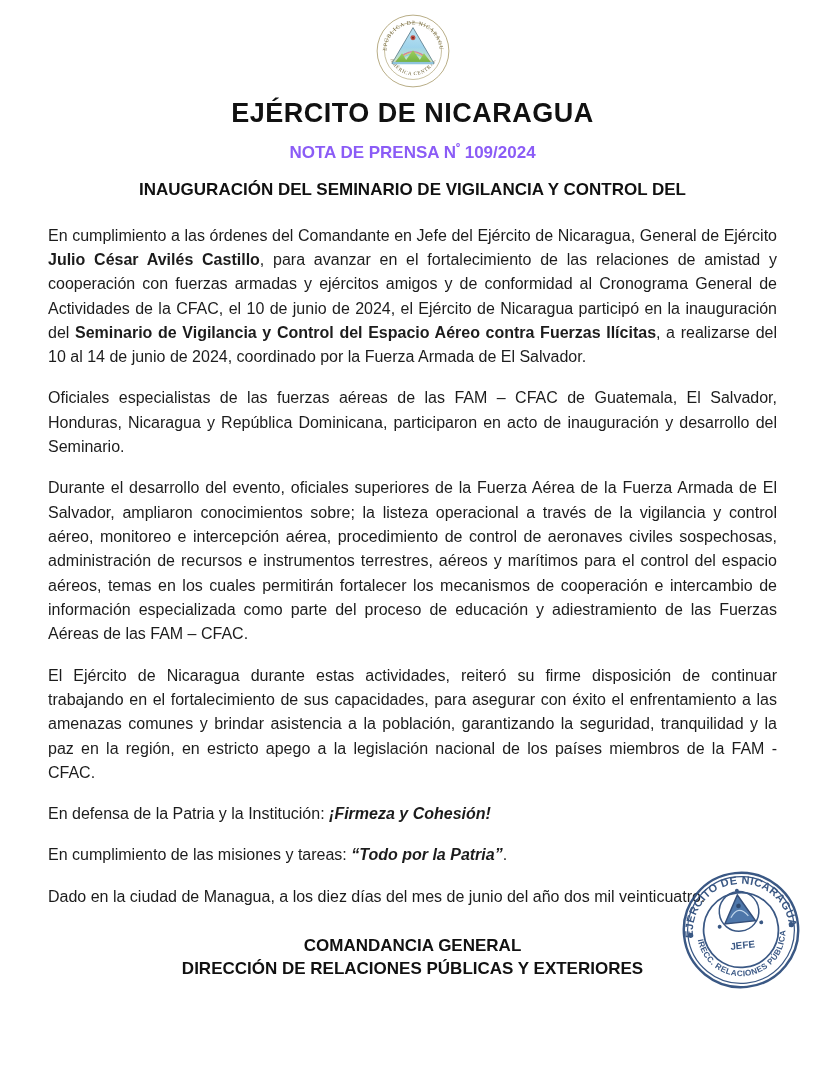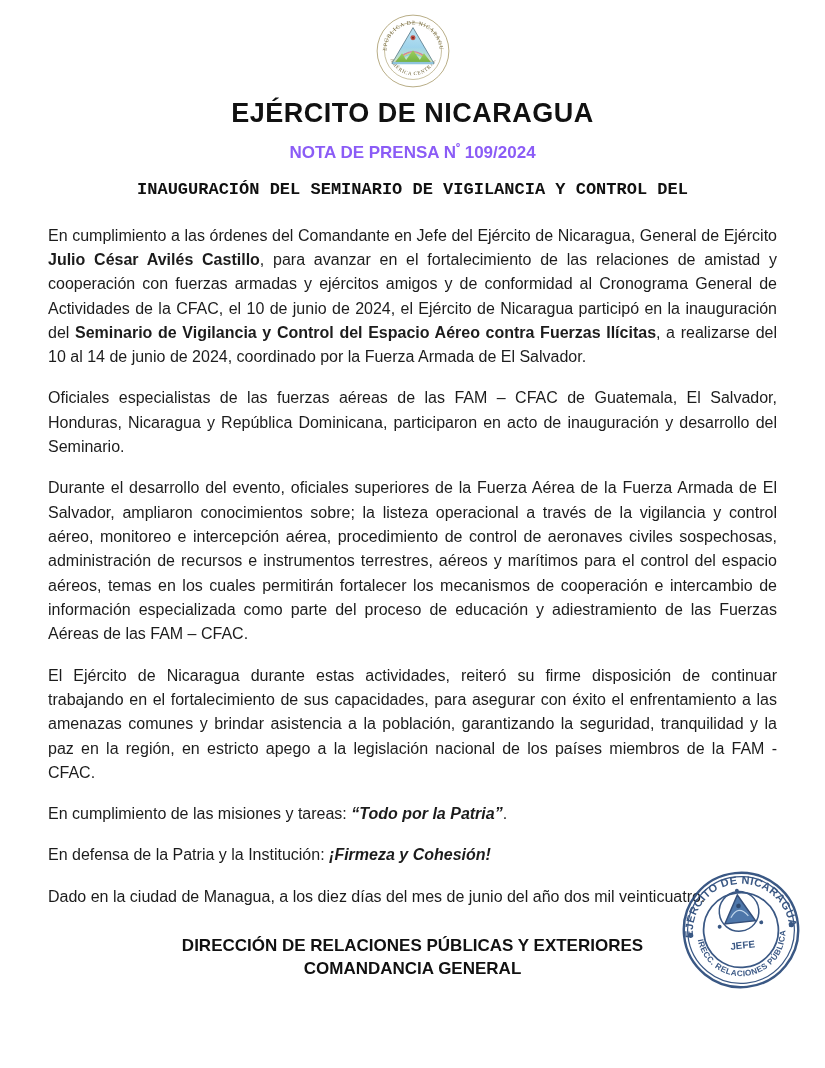--- a/index.html
+++ b/index.html
@@ -36,21 +36,20 @@
     color: #8b5cf6;
   }
   .nota sup { font-size: 11px; vertical-align: super; }
   .subject {
     text-align: center;
     font-size: 17px;
     font-weight: bold;
     line-height: 1.35;
     margin: 16px 34px 0 34px;
     color: #111;
-    font-family: Liberation Mono, monospace;
   }
 
   
   .body { margin-top: 22px; }
   .para {
     text-align: justify;
     font-size: 16px;
     line-height: 1.52;
     margin: 0 0 17px 0;
     color: #1c1c1c;
@@ -135,30 +134,30 @@
   <div class="body">
 
     <p class="para"><span>En cumplimiento a las órdenes del Comandante en Jefe del Ejército de Nicaragua, General de Ejército </span><b>Julio César Avilés Castillo</b><span>, para avanzar en el fortalecimiento de las relaciones de amistad y cooperación con fuerzas armadas y ejércitos amigos y de conformidad al Cronograma General de Actividades de la CFAC, el 10 de junio de 2024, el Ejército de Nicaragua participó en la inauguración del </span><b>Seminario de Vigilancia y Control del Espacio Aéreo contra Fuerzas Ilícitas</b><span>, a realizarse del 10 al 14 de junio de 2024, coordinado por la Fuerza Armada de El Salvador.</span></p>
 
     <p class="para">Oficiales especialistas de las fuerzas aéreas de las FAM – CFAC de Guatemala, El Salvador, Honduras, Nicaragua y República Dominicana, participaron en acto de inauguración y desarrollo del Seminario.</p>
 
     <p class="para">Durante el desarrollo del evento, oficiales superiores de la Fuerza Aérea de la Fuerza Armada de El Salvador, ampliaron conocimientos sobre; la listeza operacional a través de la vigilancia y control aéreo, monitoreo e intercepción aérea, procedimiento de control de aeronaves civiles sospechosas, administración de recursos e instrumentos terrestres, aéreos y marítimos para el control del espacio aéreos, temas en los cuales permitirán fortalecer los mecanismos de cooperación e intercambio de información especializada como parte del proceso de educación y adiestramiento de las Fuerzas Aéreas de las FAM – CFAC.</p>
 
     <p class="para">El Ejército de Nicaragua durante estas actividades, reiteró su firme disposición de continuar trabajando en el fortalecimiento de sus capacidades, para asegurar con éxito el enfrentamiento a las amenazas comunes y brindar asistencia a la población, garantizando la seguridad, tranquilidad y la paz en la región, en estricto apego a la legislación nacional de los países miembros de la FAM - CFAC.</p>
 
+    <p class="para left"><span>En defensa de la Patria y la Institución: </span><span class="slogan">¡Firmeza y Cohesión!</span></p>
+
     <p class="para left"><span>En cumplimiento de las misiones y tareas: </span><span class="slogan">“Todo por la Patria”</span><span>.</span></p>
-
-    <p class="para left"><span>En defensa de la Patria y la Institución: </span><span class="slogan">¡Firmeza y Cohesión!</span></p>
 
     <p class="para left">Dado en la ciudad de Managua, a los diez días del mes de junio del año dos mil veinticuatro.</p>
   </div>
 
   <div class="signature">
+    <div>COMANDANCIA GENERAL</div>
     <div>DIRECCIÓN DE RELACIONES PÚBLICAS Y EXTERIORES</div>
-    <div>COMANDANCIA GENERAL</div>
   </div>
 
   <div class="seal">
     <svg viewBox="0 0 120 120" width="132" height="132">
       <defs>
         <path id="sealTop" d="M 16,62 A 44,44 0 0 1 104,62"></path>
         <path id="sealBot" d="M 20,62 A 40,40 0 0 0 100,62"></path>
       </defs>
       <g transform="rotate(-6 60 60)" fill="none" stroke="#2a4a7a">
         <circle cx="60" cy="60" r="52" stroke-width="2.2"></circle>

